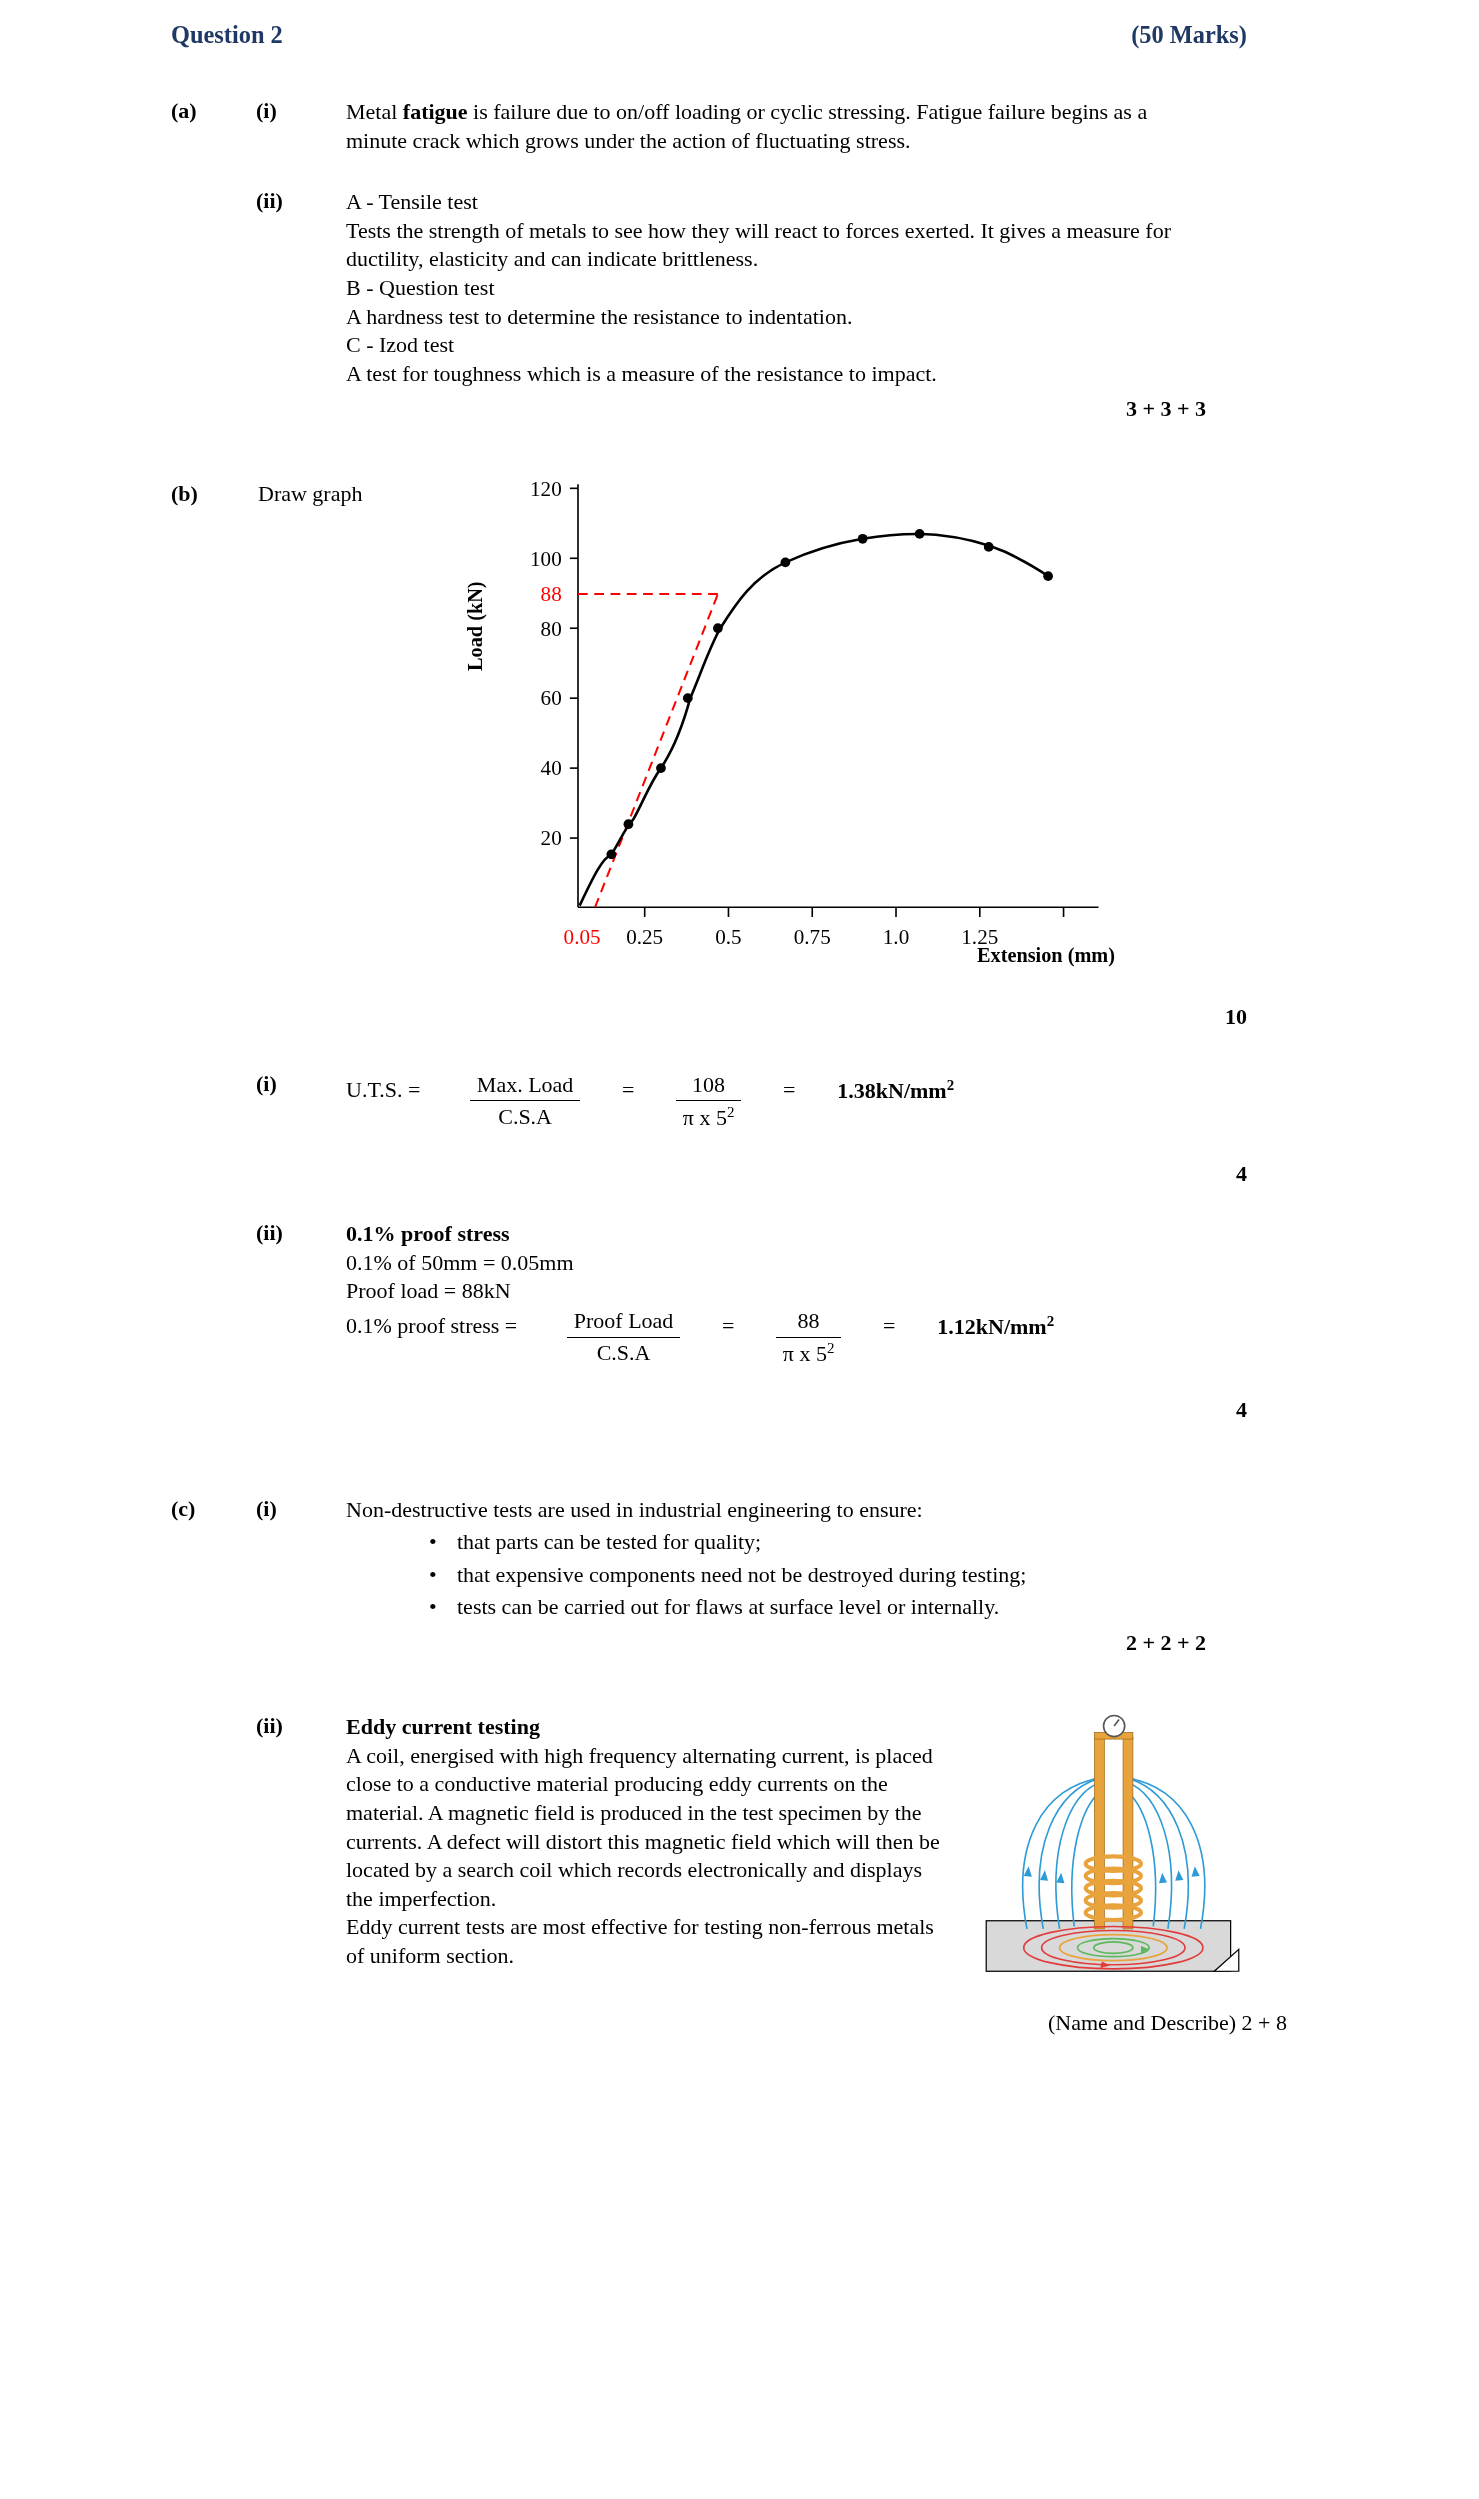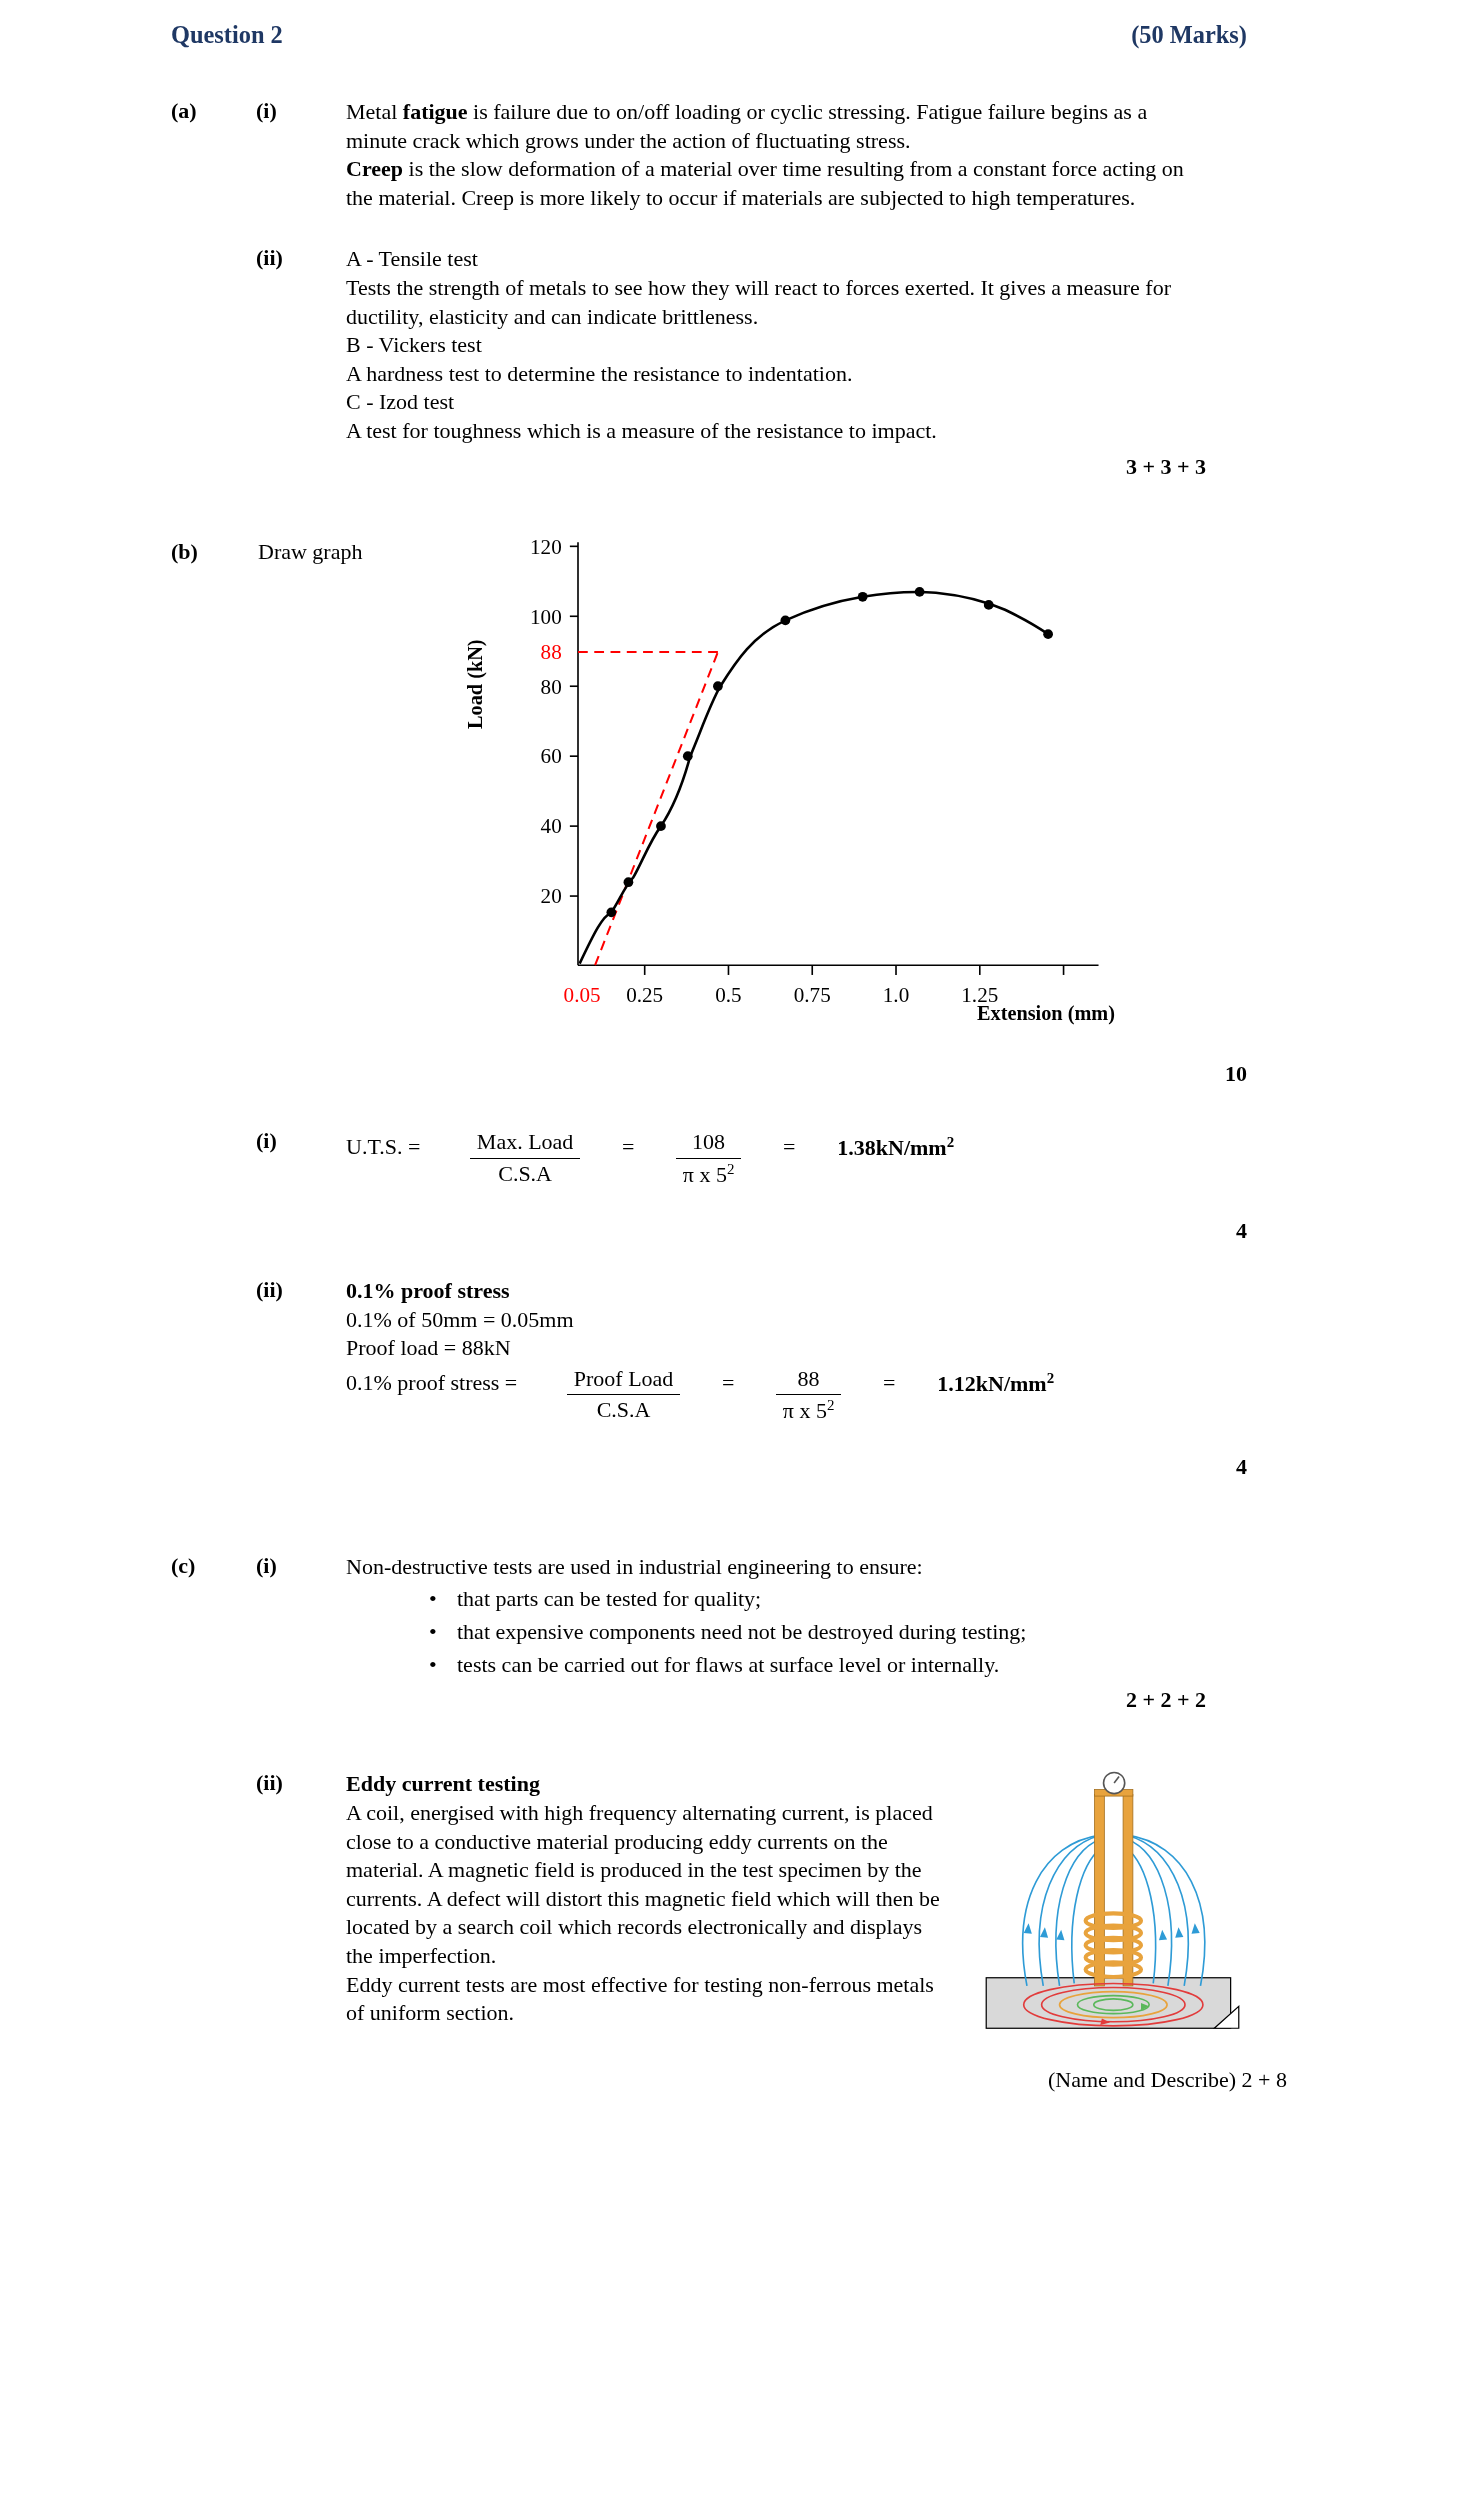--- a/index.html
+++ b/index.html
@@ -192,34 +192,31 @@
 
   <div class="sp-60"></div>
 
   <div class="block">
     <span class="lbl-a">(a)</span>
     <span class="lbl-roman">(i)</span>
     <div class="body-col">
       <p style="margin:0;">
         <span>Metal </span><b>fatigue</b><span> is failure due to on/off loading or cyclic stressing. Fatigue failure begins as a minute crack which grows under the action of fluctuating stress.</span>
       </p>
-      <p style="margin:0;">
-        <b>Creep</b><span> is the slow deformation of a material over time resulting from a constant force acting on the material. Creep is more likely to occur if materials are subjected to high temperatures.</span>
-      </p>
     </div>
   </div>
 
   <div class="sp-40"></div>
 
   <div class="block">
     <span class="lbl-roman">(ii)</span>
     <div class="body-col">
       <div>A - Tensile test</div>
       <div>Tests the strength of metals to see how they will react to forces exerted. It gives a measure for ductility, elasticity and can indicate brittleness.</div>
-      <div>B - Vickers test</div>
+      <div>B - Question test</div>
       <div>A hardness test to determine the resistance to indentation.</div>
       <div>C - Izod test</div>
       <div>A test for toughness which is a measure of the resistance to impact.</div>
     </div>
     <div class="mark-right">3 + 3 + 3</div>
   </div>
 
   <div class="graph-section">
     <span class="lbl-a" style="top:13px;">(b)</span>
     <span class="graph-label">Draw graph</span>

